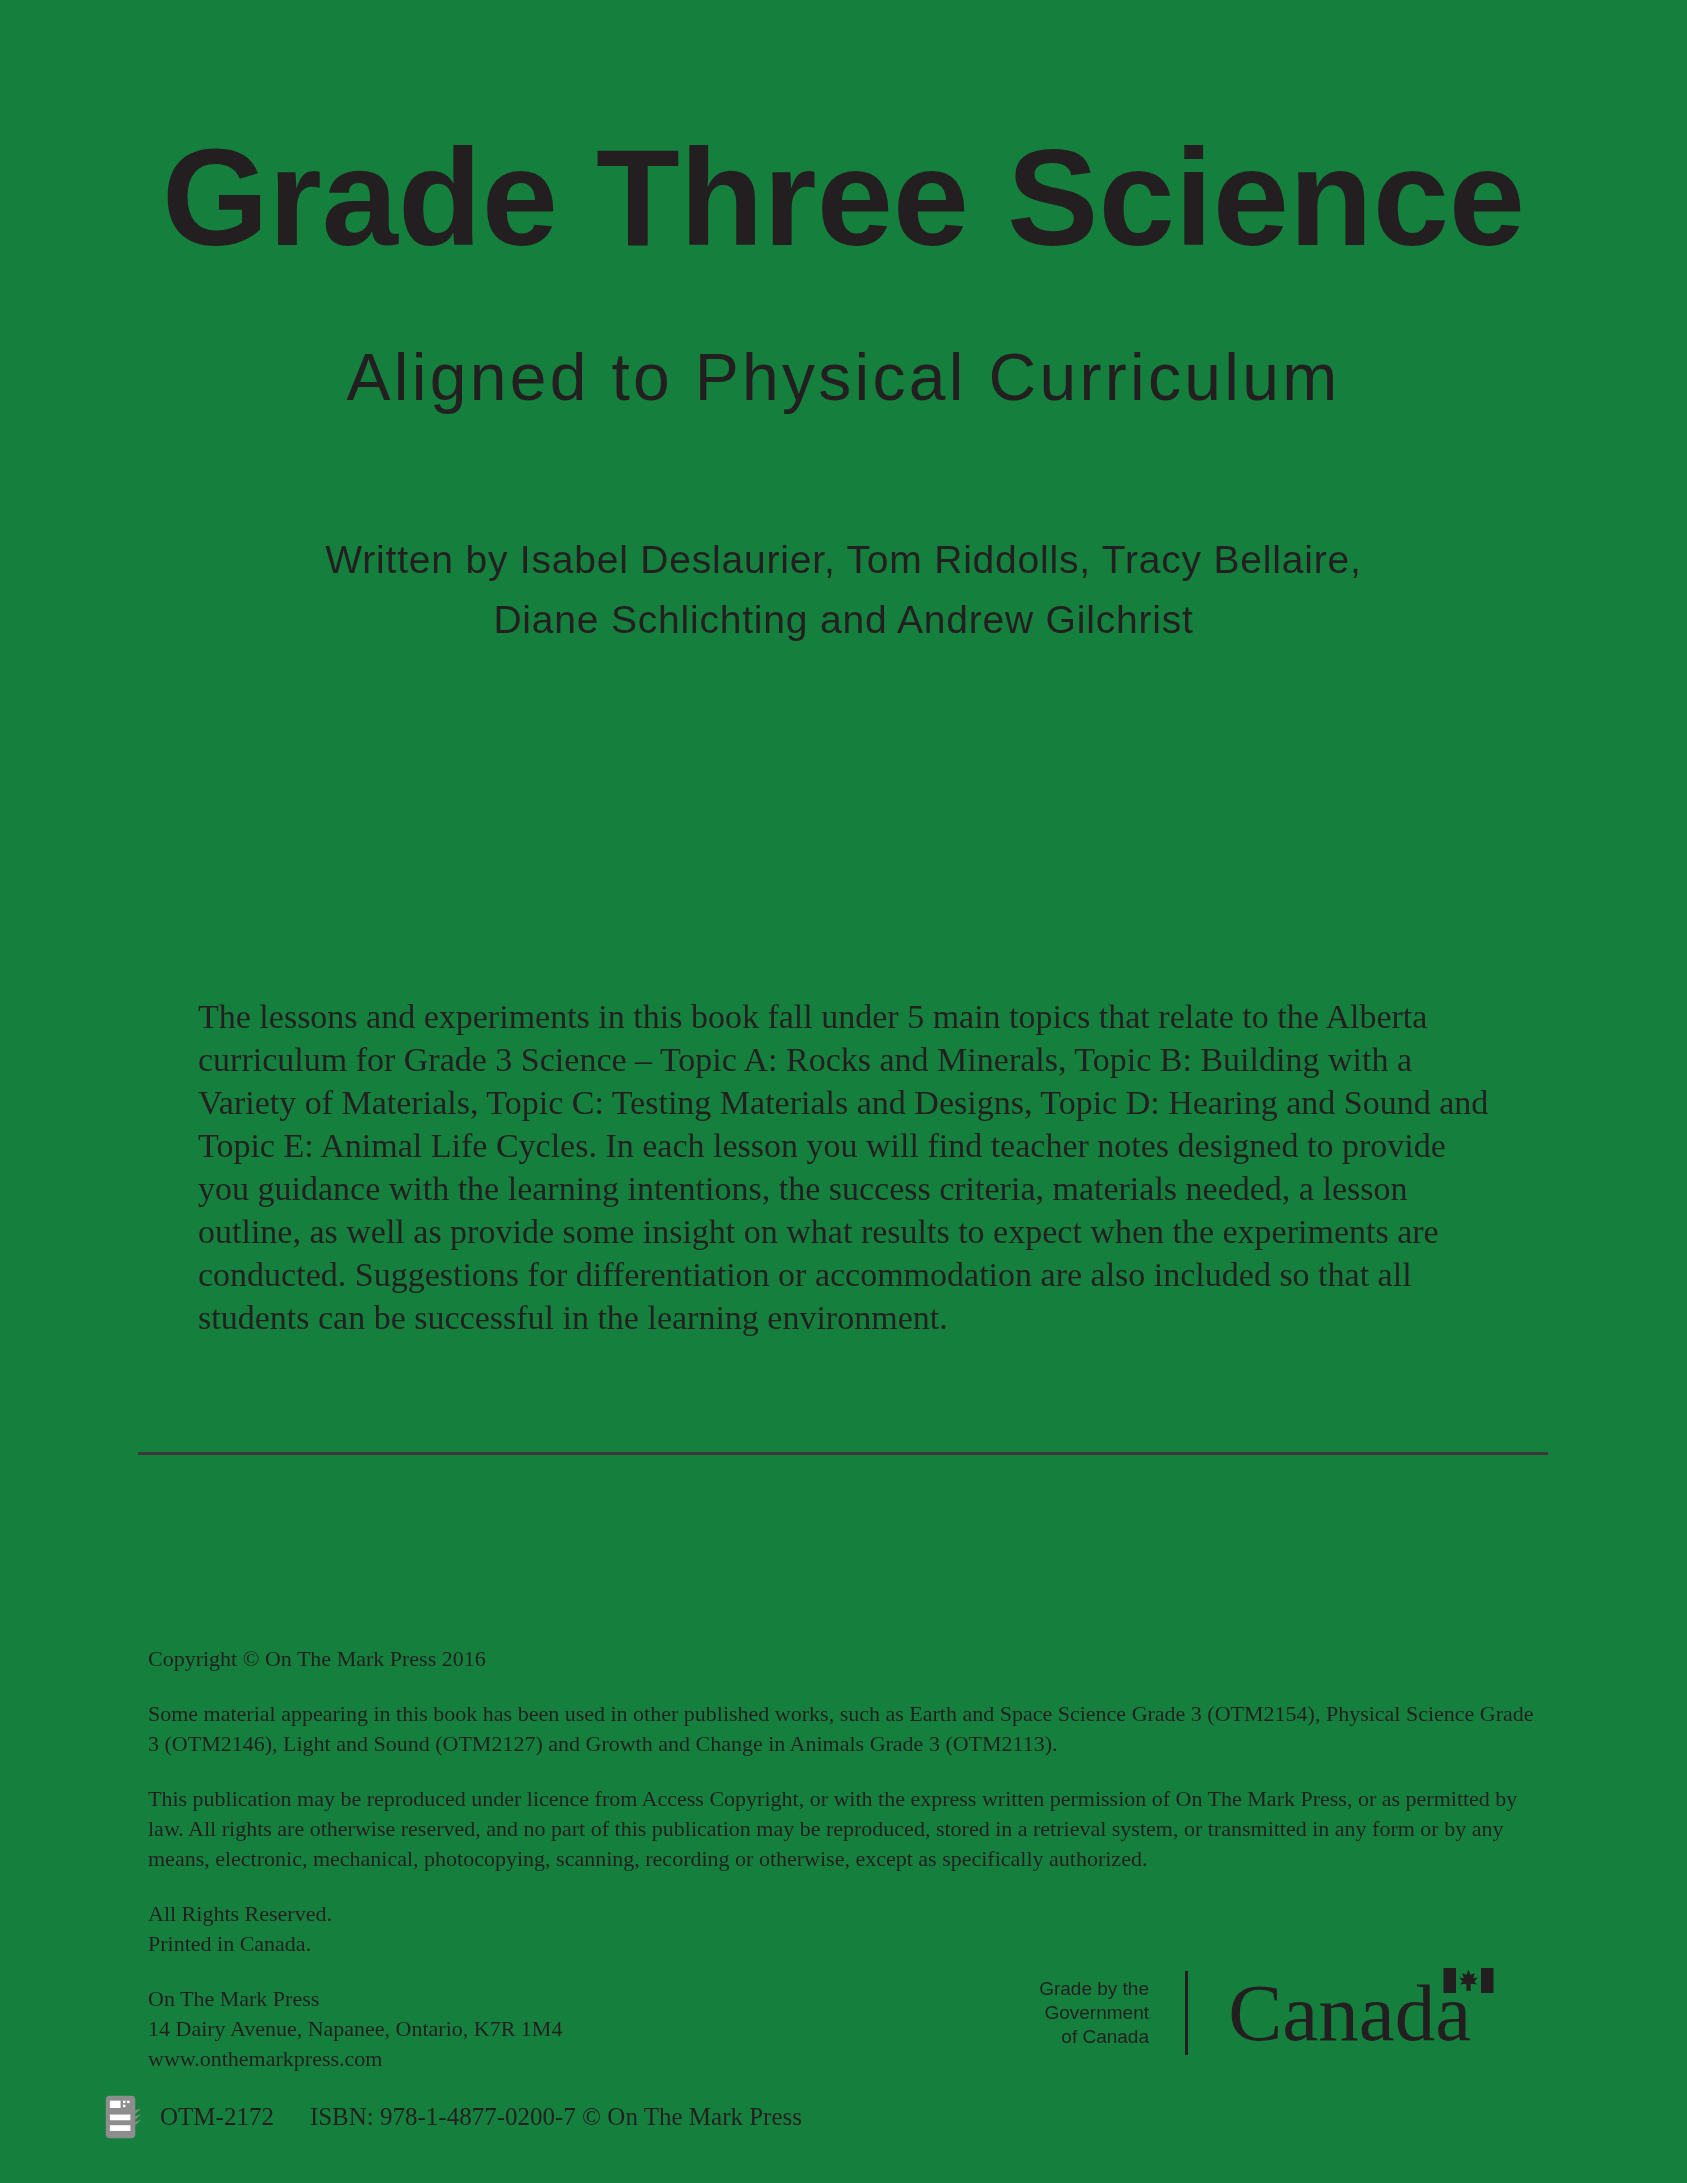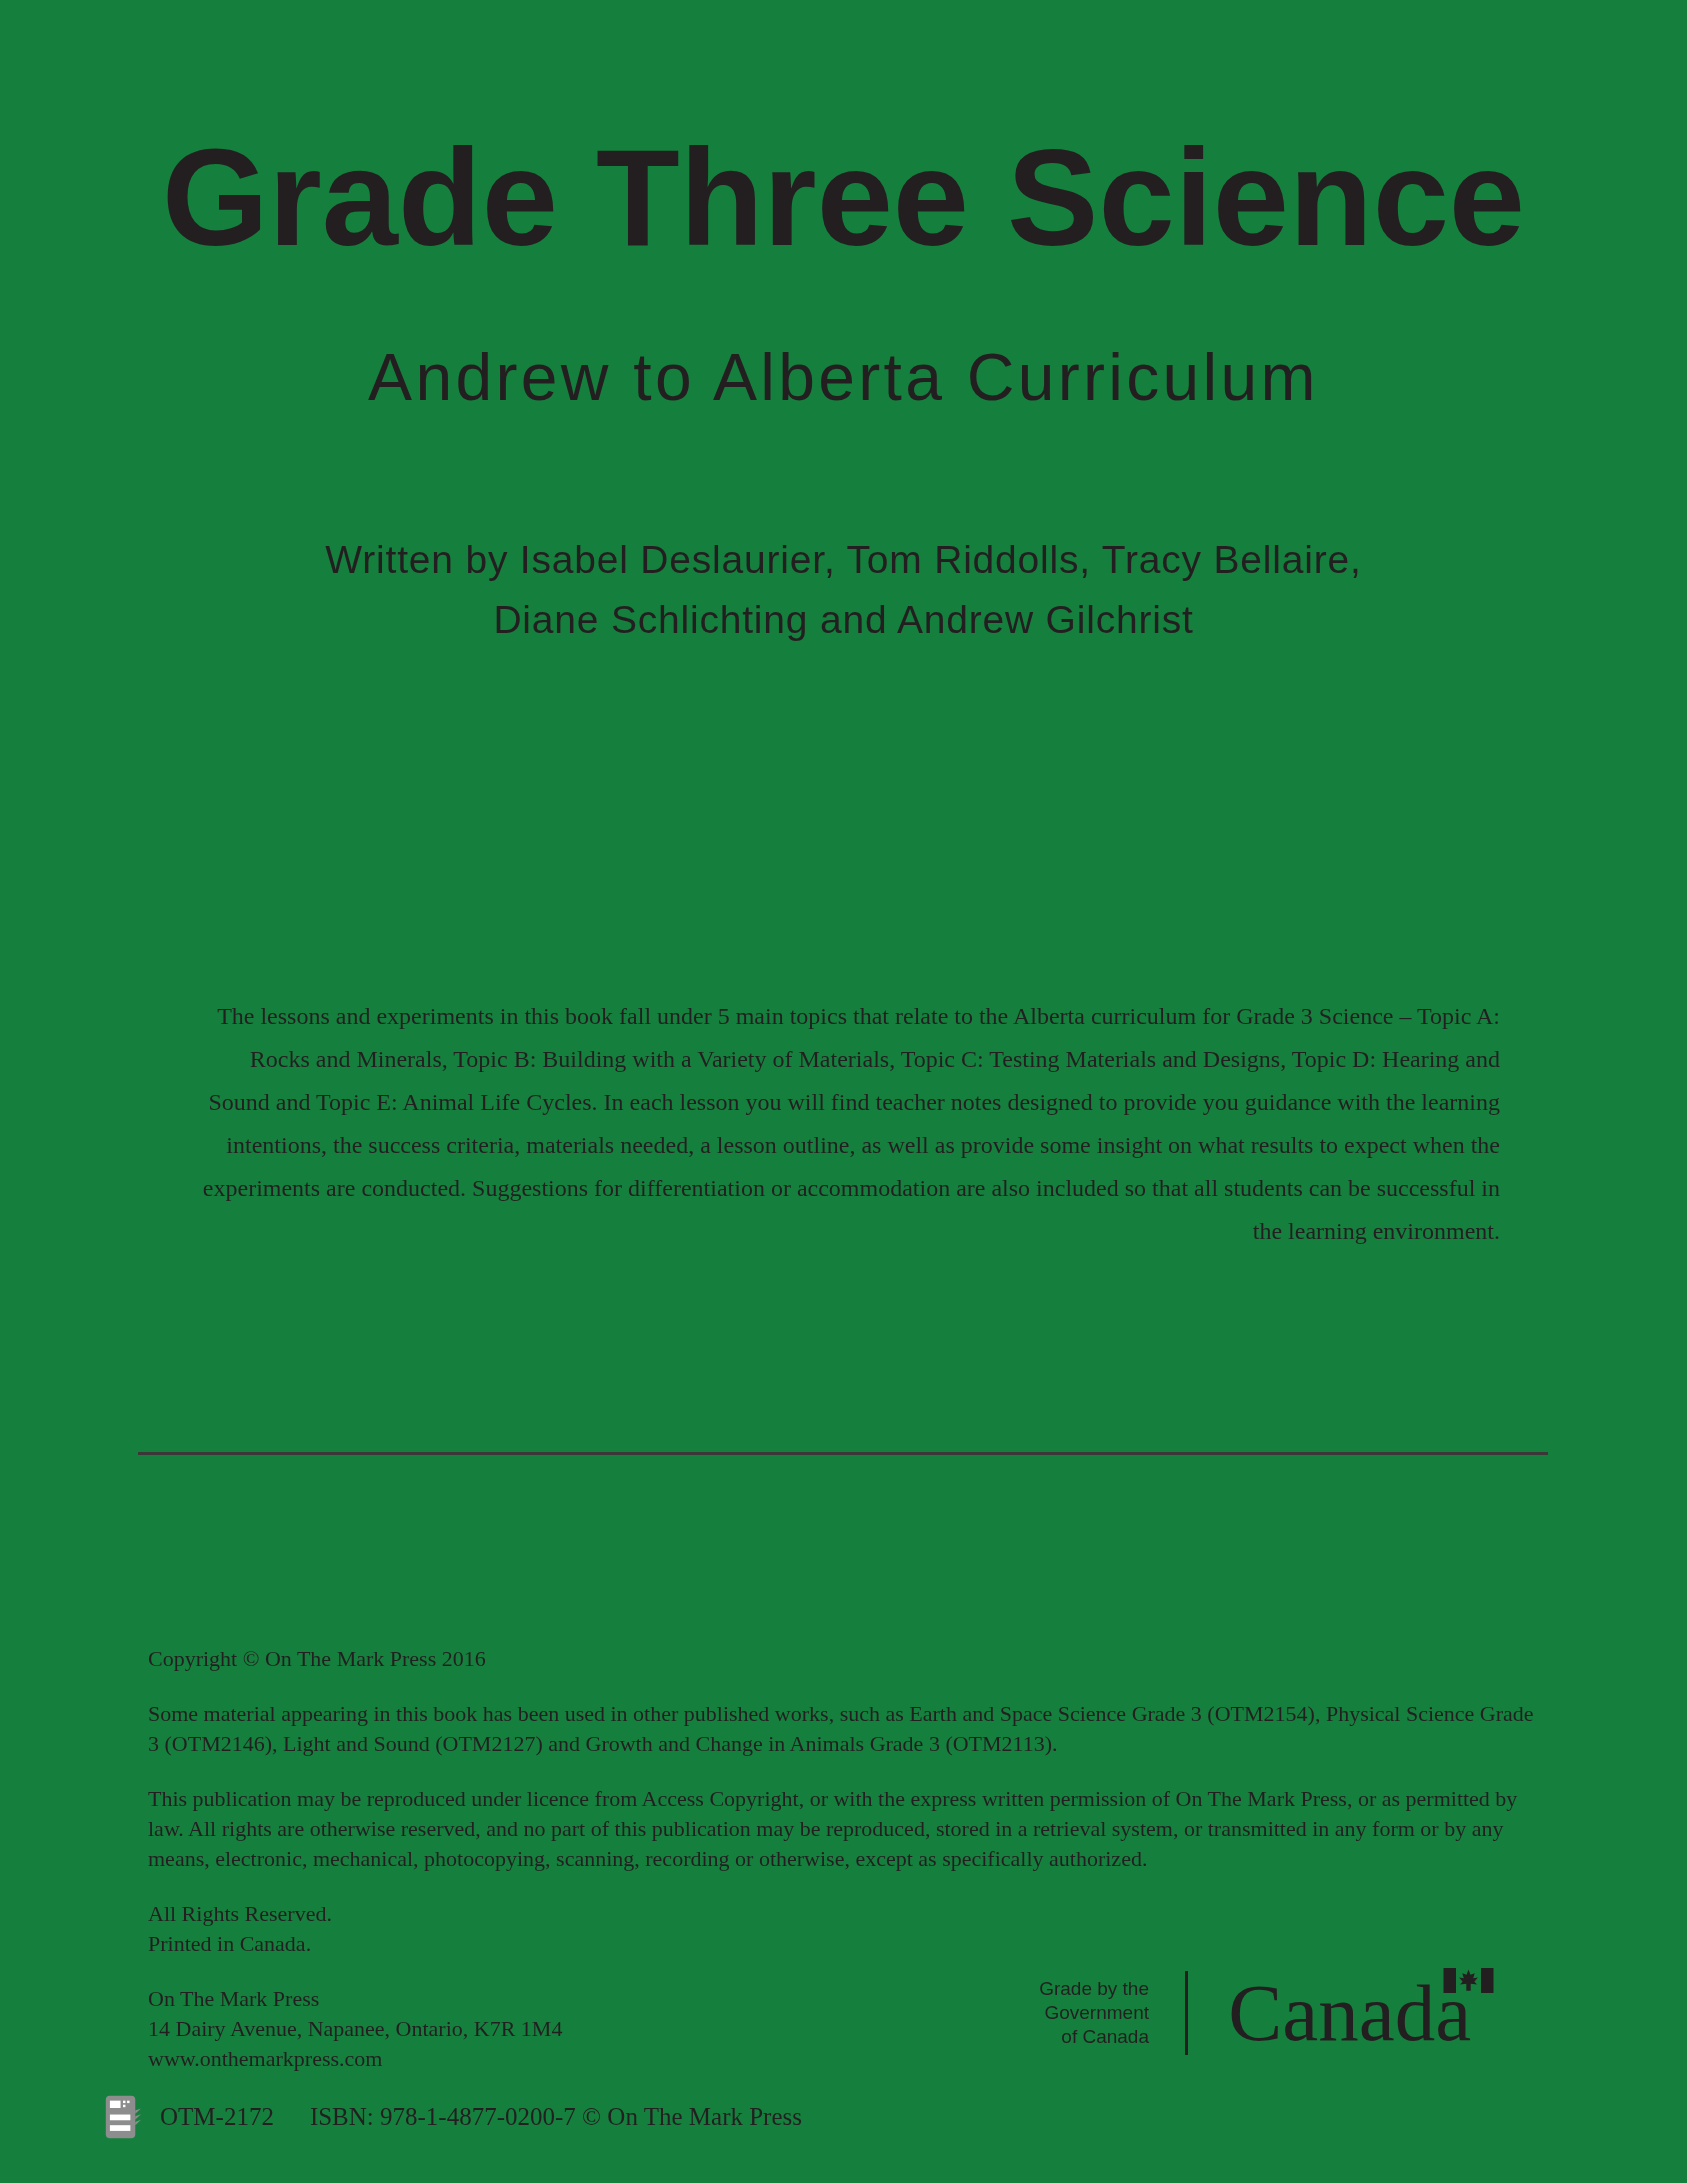--- a/index.html
+++ b/index.html
@@ -43,23 +43,23 @@
     font-size: 39px;
     line-height: 60px;
     letter-spacing: 0.8px;
   }
 
   
   .intro {
     position: absolute;
     top: 995px; left: 198px;
     width: 1302px;
-    font-size: 24px;
+    font-size: 34px;
     line-height: 43px;
-    text-align: right;
+    text-align: left;
   }
 
   .rule {
     position: absolute;
     top: 1452px; left: 138px;
     width: 1410px; height: 3.3px;
     background: #3b3738;
   }
 
   
@@ -119,21 +119,21 @@
     white-space: nowrap;
   }
   .footer-text .isbn { margin-left: 36px; }
 </style>
 </head>
 <body>
 
 <div class="page">
 
   <div class="book-title">Grade Three Science</div>
-  <div class="book-subtitle">Andrew to Alberta Curriculum</div>
+  <div class="book-subtitle">Aligned to Physical Curriculum</div>
   <div class="byline">
     <div>Written by Isabel Deslaurier, Tom Riddolls, Tracy Bellaire,</div>
     <div>Diane Schlichting and Andrew Gilchrist</div>
   </div>
 
   <div class="intro">The lessons and experiments in this book fall under 5 main topics that relate to the Alberta curriculum for Grade 3 Science – Topic A: Rocks and Minerals, Topic B: Building with a Variety of Materials, Topic C: Testing Materials and Designs, Topic D: Hearing and Sound and Topic E: Animal Life Cycles. In each lesson you will find teacher notes designed to provide you guidance with the learning intentions, the success criteria, materials needed, a lesson outline, as well as provide some insight on what results to expect when the experiments are conducted. Suggestions for differentiation or accommodation are also included so that all students can be successful in the learning environment.</div>
 
   <div class="rule"></div>
 
   <div class="colophon">

